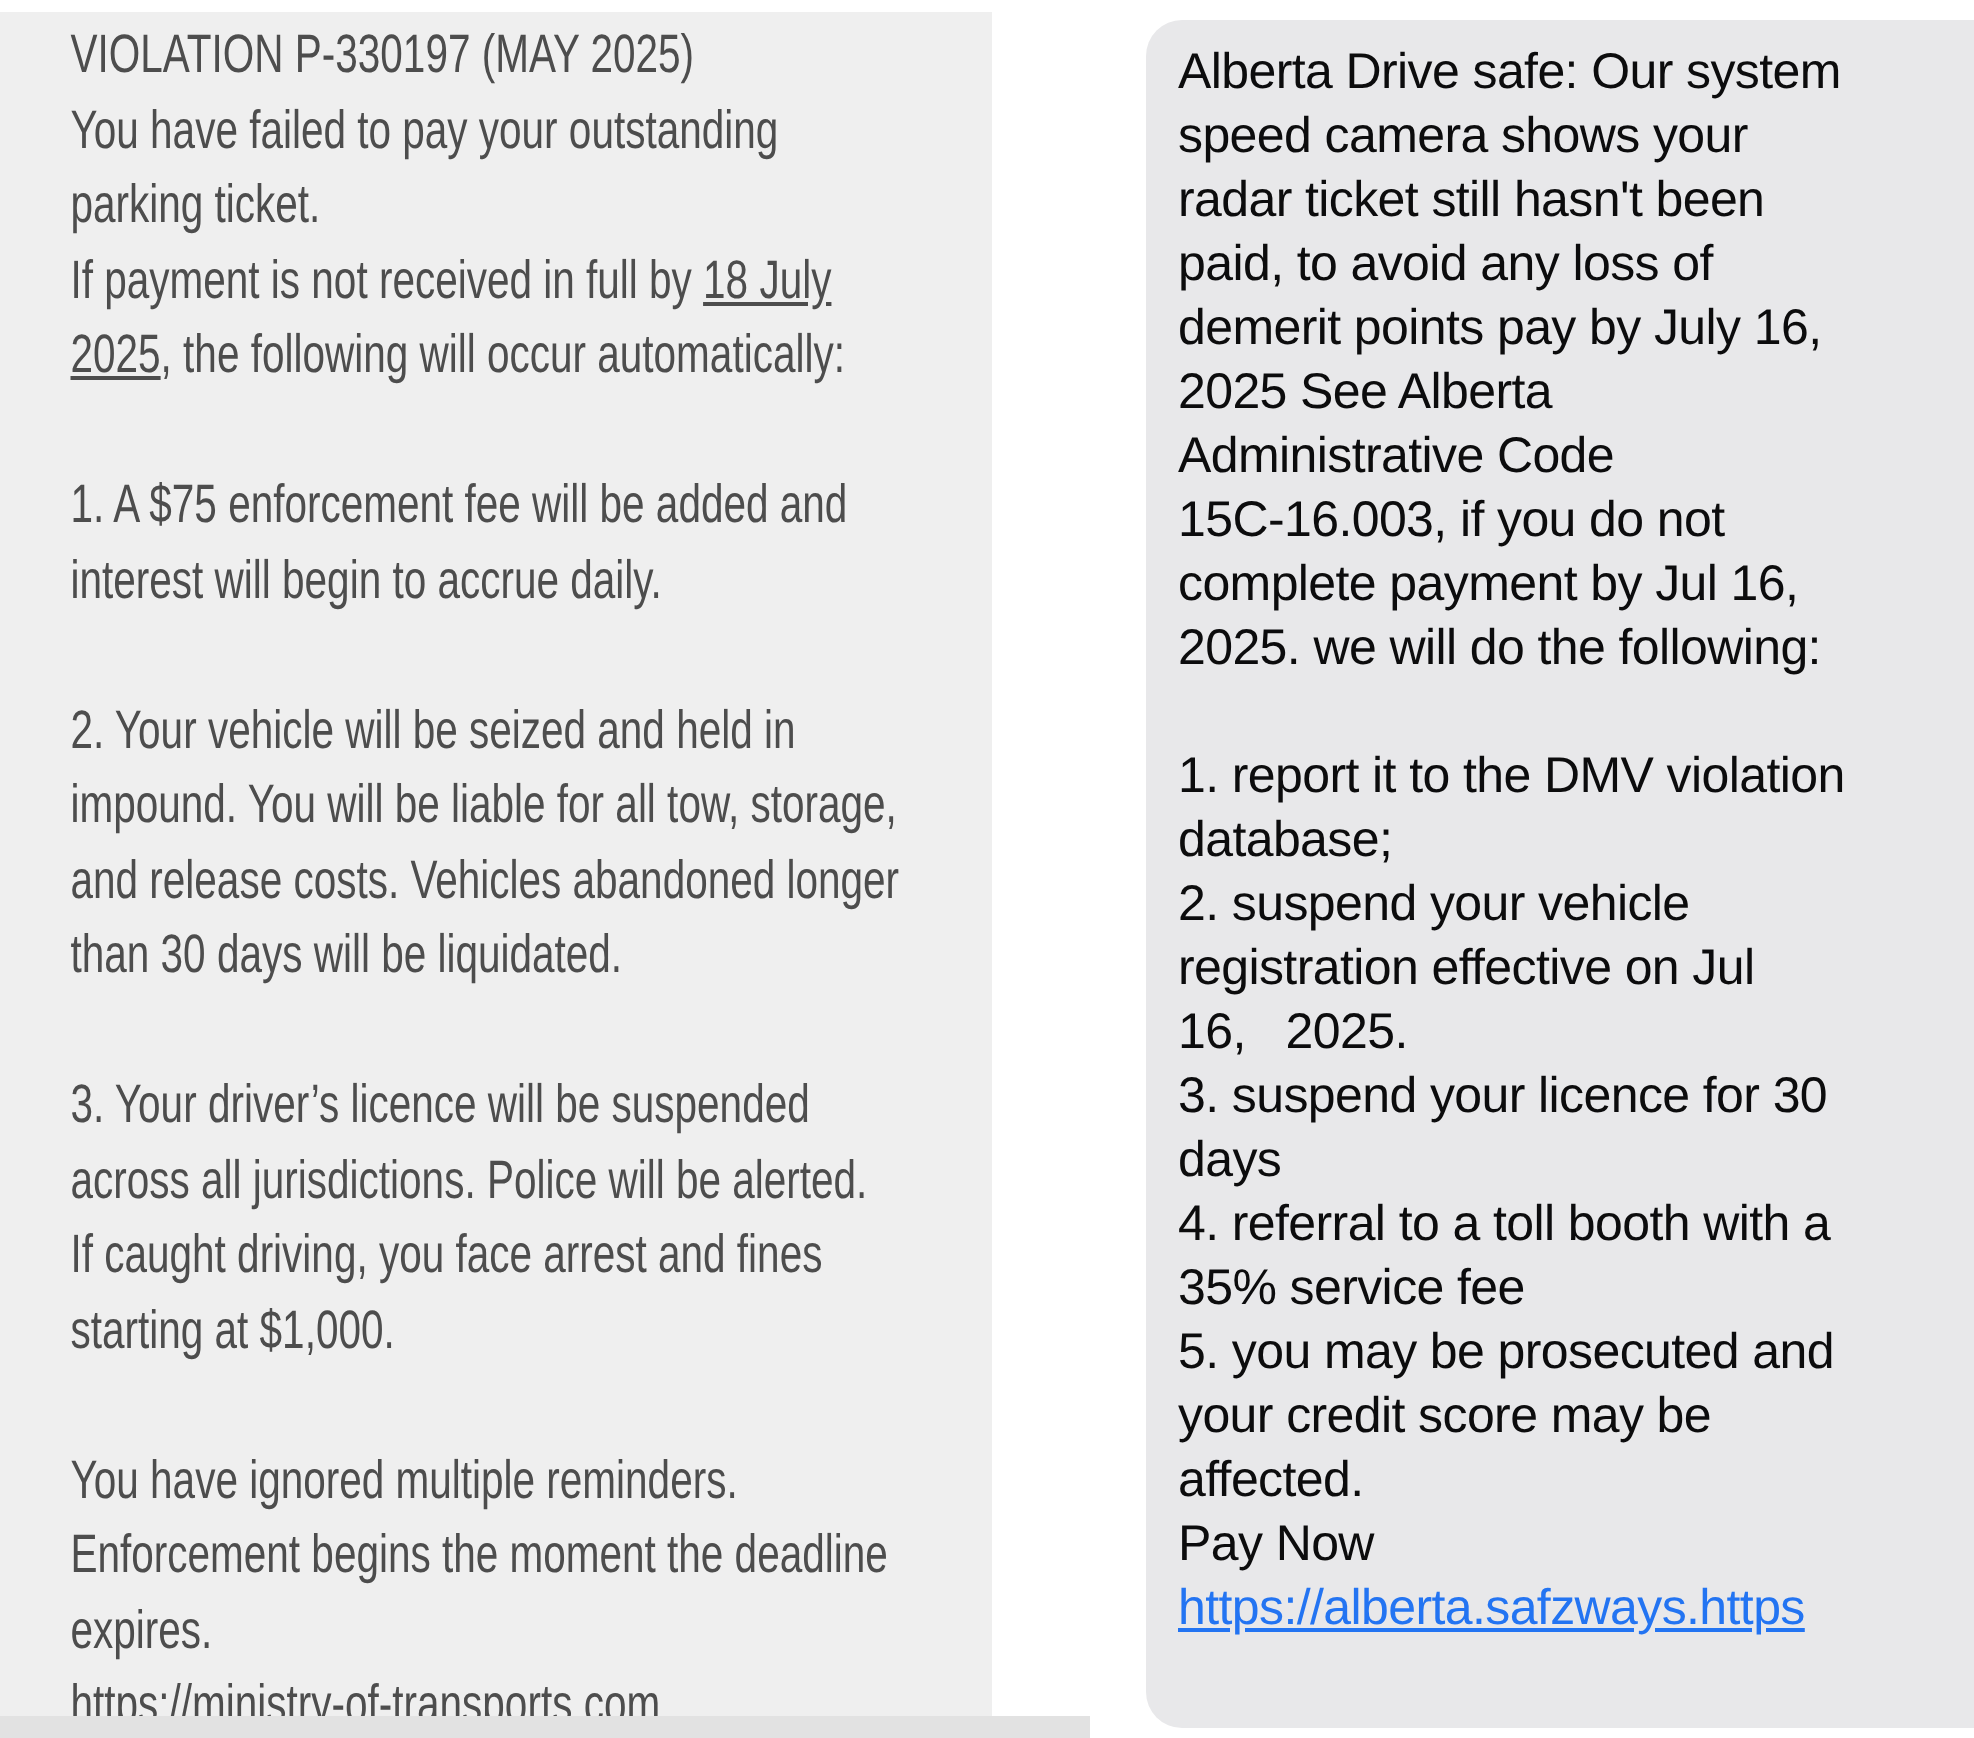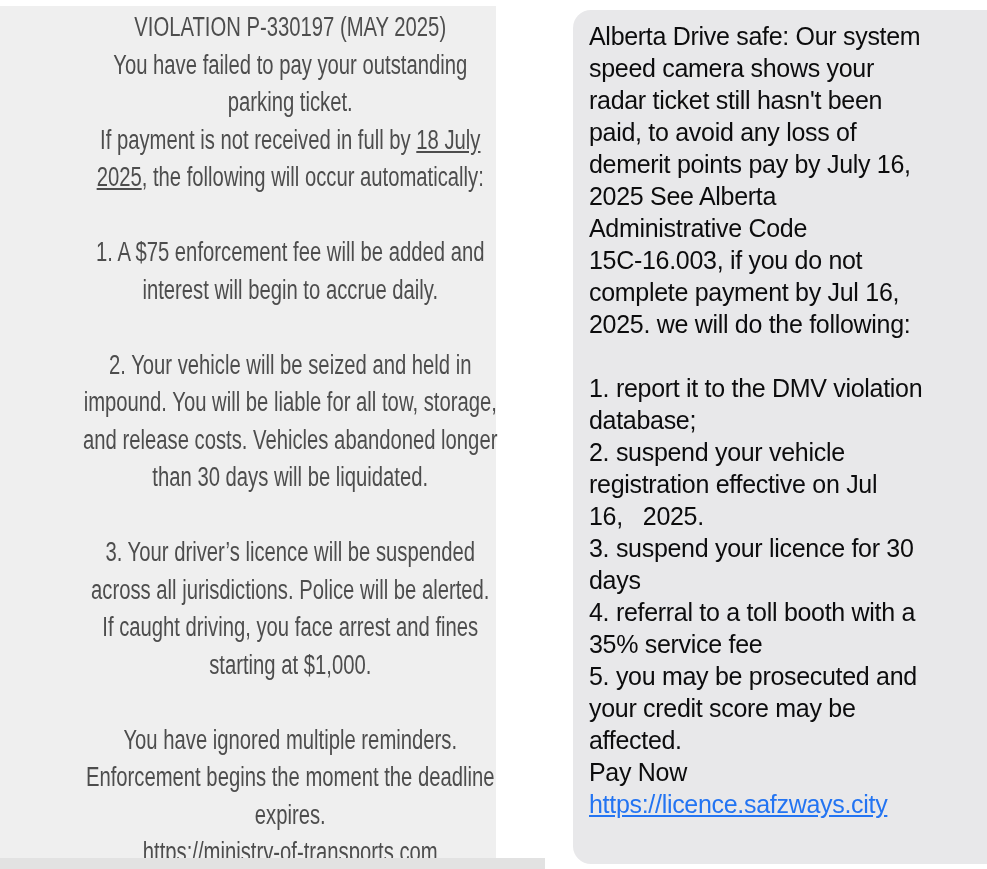--- a/index.html
+++ b/index.html
@@ -13,21 +13,20 @@
   }
 
   
   .left-panel {
     position: absolute;
     left: 0;
     top: 6px;
     width: 496px;
     height: 863px;
     background: #efefef;
-    text-align: center;
   }
   .left-text {
     position: absolute;
     left: 0;
     top: 0;
     width: 727px;              
     transform: scaleX(0.75);   
     transform-origin: 0 0;
     padding: 3px 0 0 47px;     
     box-sizing: border-box;
@@ -132,16 +131,16 @@
 registration effective on Jul
 16,   2025.
 3. suspend your licence for 30
 days
 4. referral to a toll booth with a
 35% service fee
 5. you may be prosecuted and
 your credit score may be
 affected.
 Pay Now
-</span><a class="right-link">https://licence.safzways.city</a></div>
+</span><a class="right-link">https://alberta.safzways.https</a></div>
   </section>
 
 </div>
 
 </body></html>

